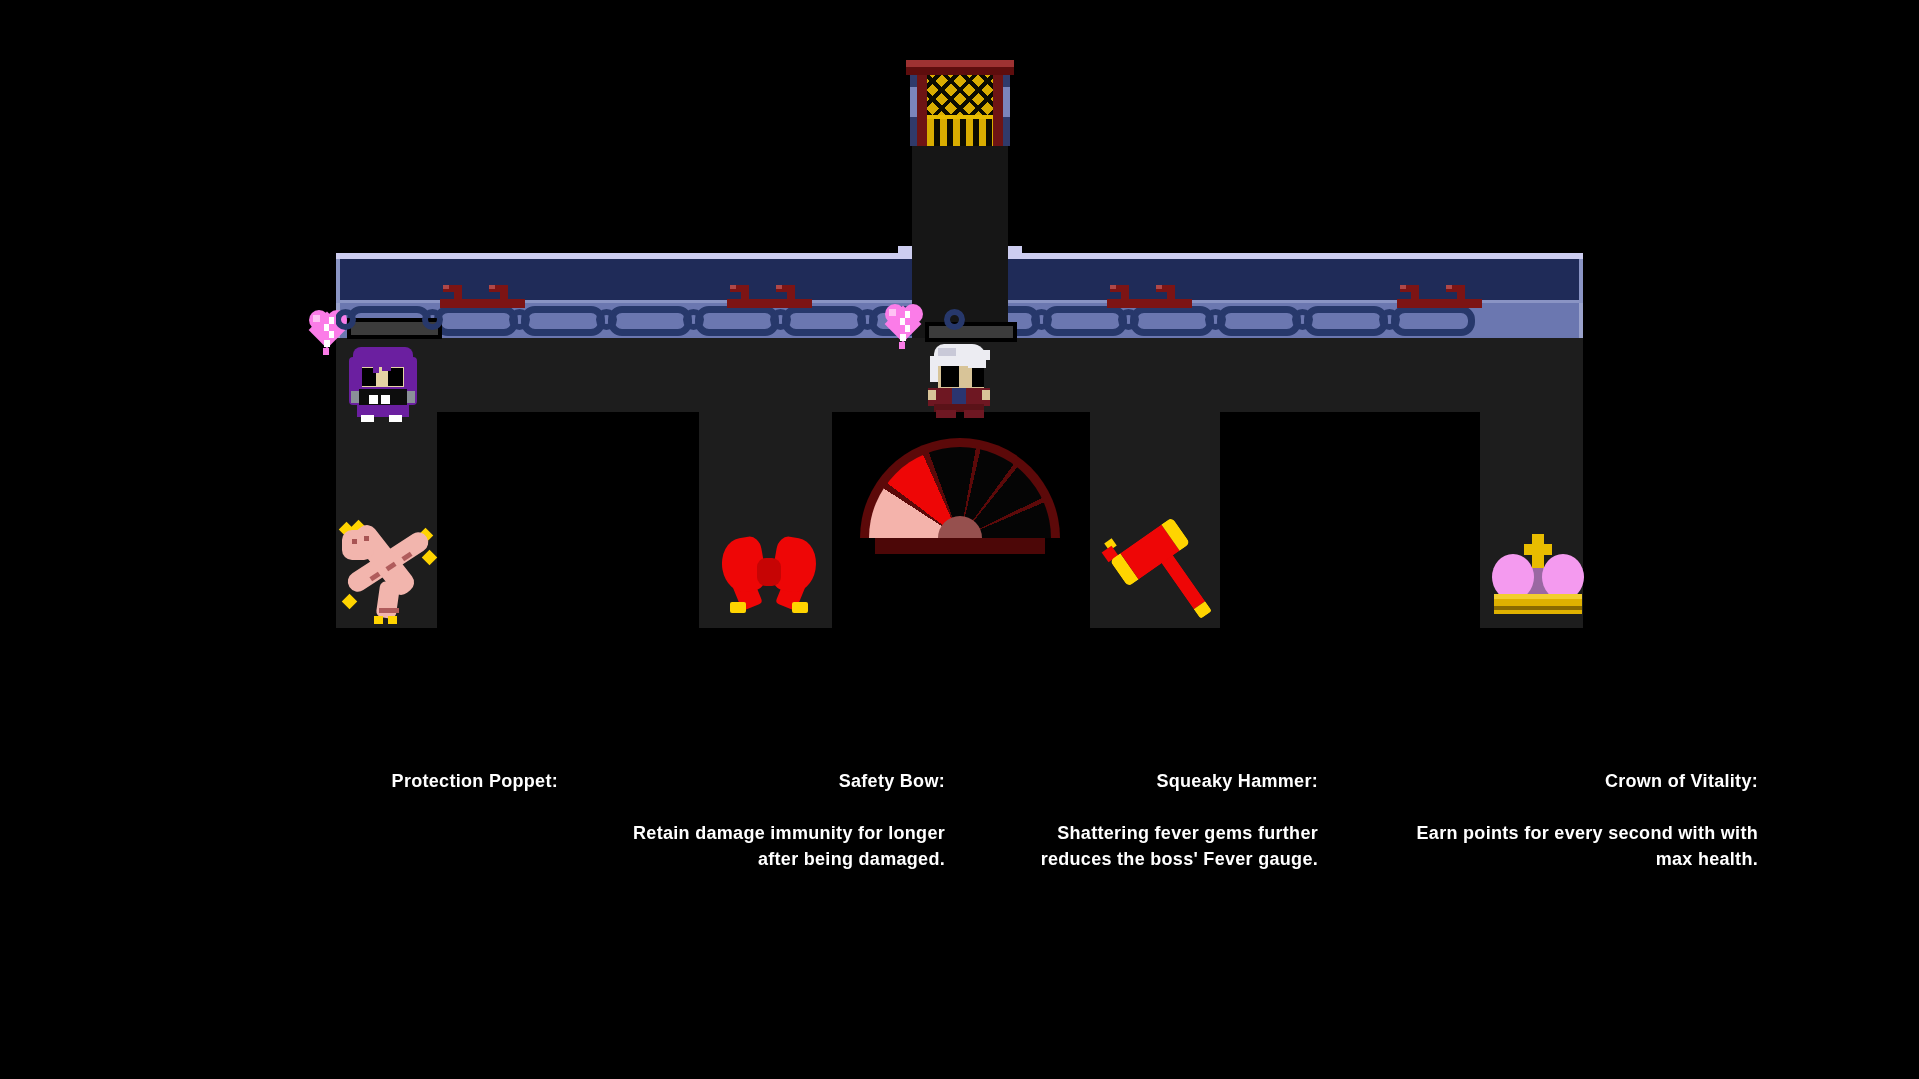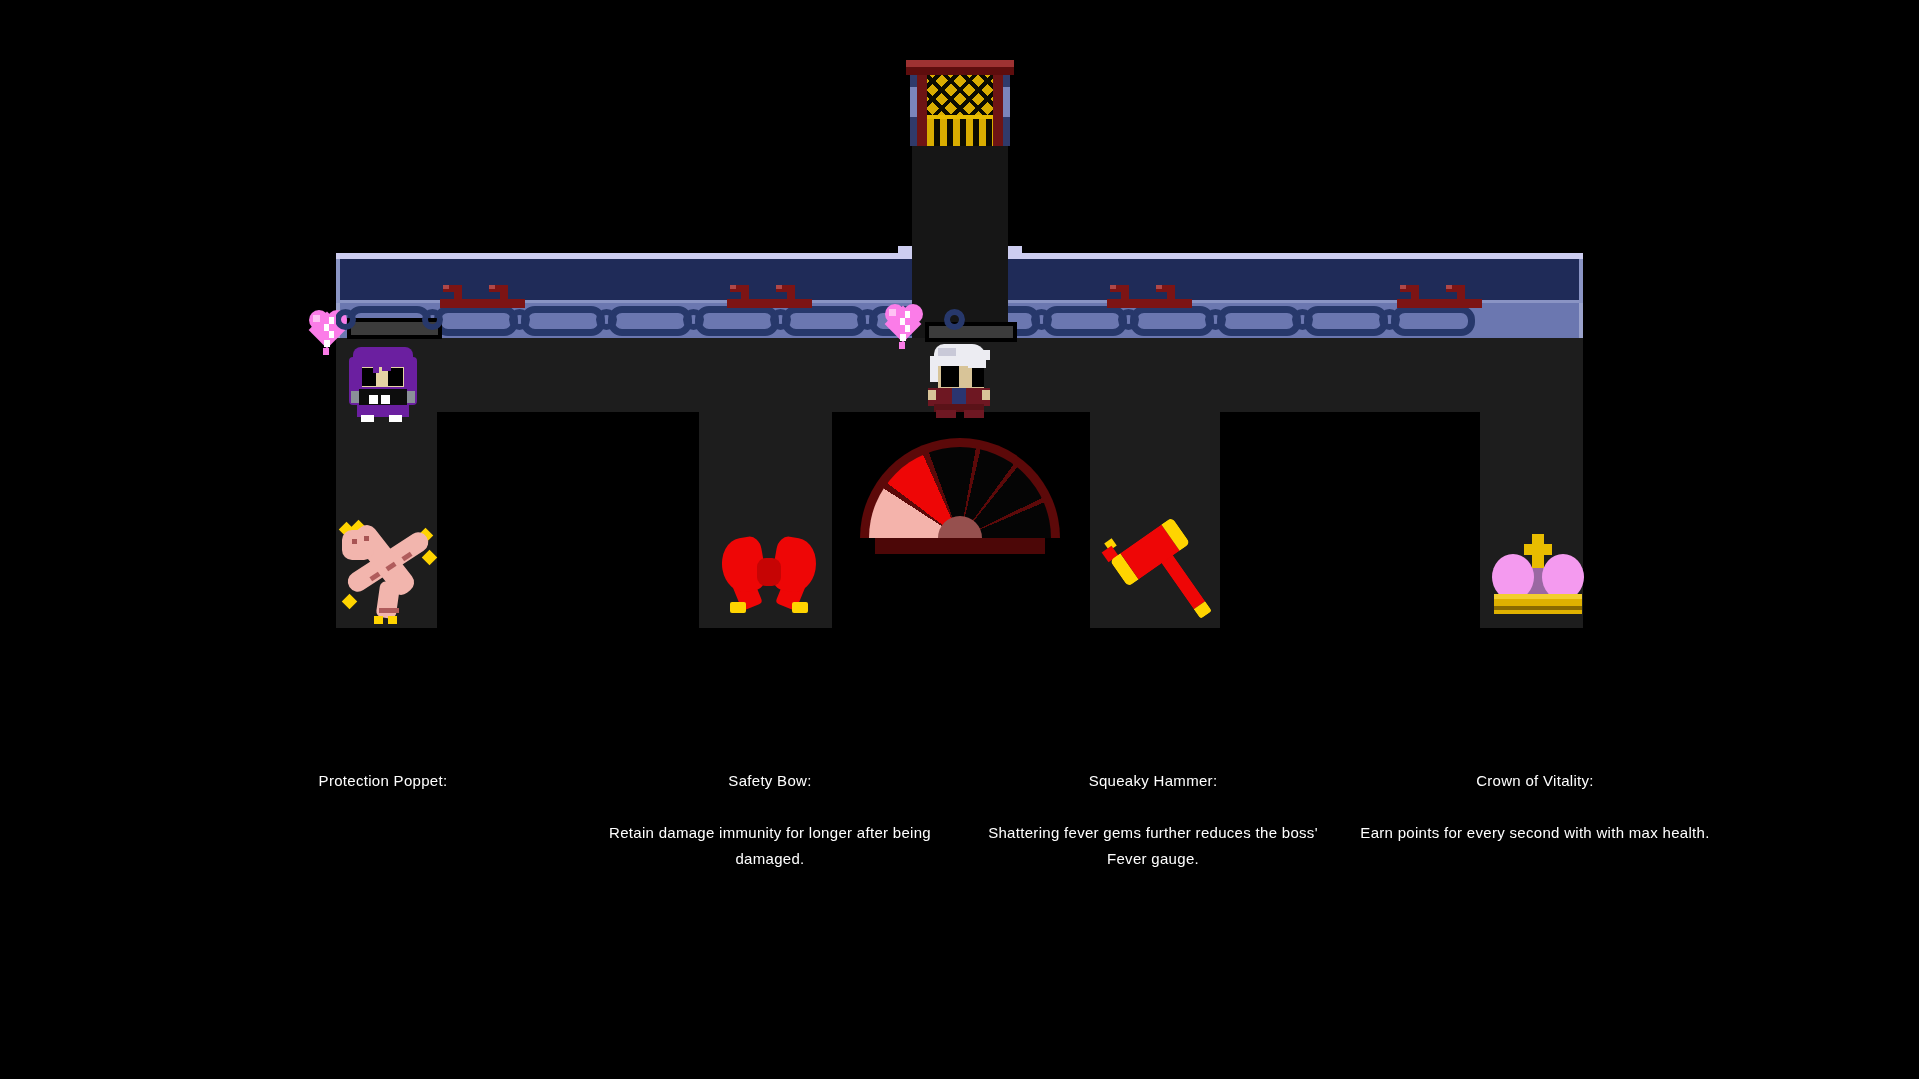--- a/index.html
+++ b/index.html
@@ -115,21 +115,21 @@
   .hm-nubtip{left:2px;top:16px;width:9px;height:9px;background:#ffd400;}
 
   .cr-crossV{left:40px;top:0;width:12px;height:42px;background:#e8bc00;}
   .cr-crossH{left:32px;top:10px;width:28px;height:11px;background:#e8bc00;}
   .cr-mid{left:26px;top:34px;width:40px;height:30px;background:#9a68a2;}
   .cr-orb{top:20px;width:42px;height:46px;background:#f49aef;border-radius:50%;}
   .cr-base{left:2px;top:60px;width:88px;height:20px;
     background:linear-gradient(#f2ce2e 0 5px,#dfb100 5px 12px,#8a6a00 12px 16px,#dfb100 16px);}
 
   
-  .item-text{top:768px;text-align:center;color:#fff;font-weight:400;font-size:15px;line-height:26px;letter-spacing:.3px;}
+  .item-text{top:768px;text-align:right;color:#fff;font-weight:700;font-size:18px;line-height:26px;letter-spacing:.3px;}
   .item-desc{margin-top:26px;}
 </style>
 </head>
 <body>
 
 <div class="stage">
 
   <div class="abs wall">
     <div class="abs wall-top"></div>
     <div class="abs wall-navy"></div>
@@ -356,18 +356,18 @@
     <div class="item-title">Protection Poppet:</div>
   </div>
   <div class="abs item-text" style="left:988px;width:330px">
     <div class="item-title">Squeaky Hammer:</div>
     <div class="item-desc">Shattering fever gems further reduces the boss' Fever gauge.</div>
   </div>
   <div class="abs item-text" style="left:595px;width:350px">
     <div class="item-title">Safety Bow:</div>
     <div class="item-desc">Retain damage immunity for longer after being damaged.</div>
   </div>
-  <div class="abs item-text" style="left:1360px;width:350px">
+  <div class="abs item-text" style="left:1408px;width:350px">
     <div class="item-title">Crown of Vitality:</div>
     <div class="item-desc">Earn points for every second with with max health.</div>
   </div>
 
 </div>
 
 </body></html>

